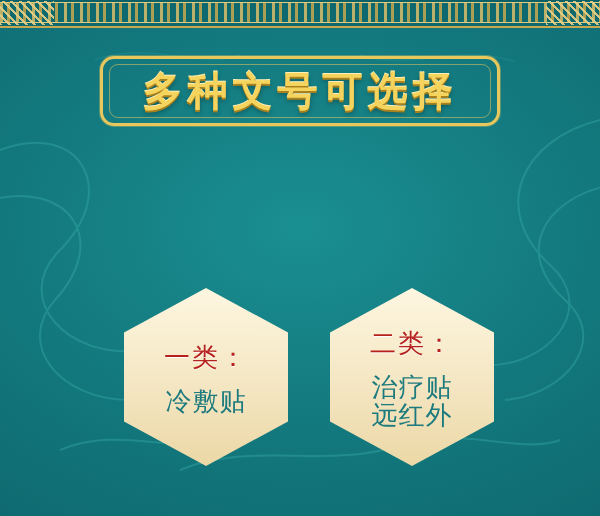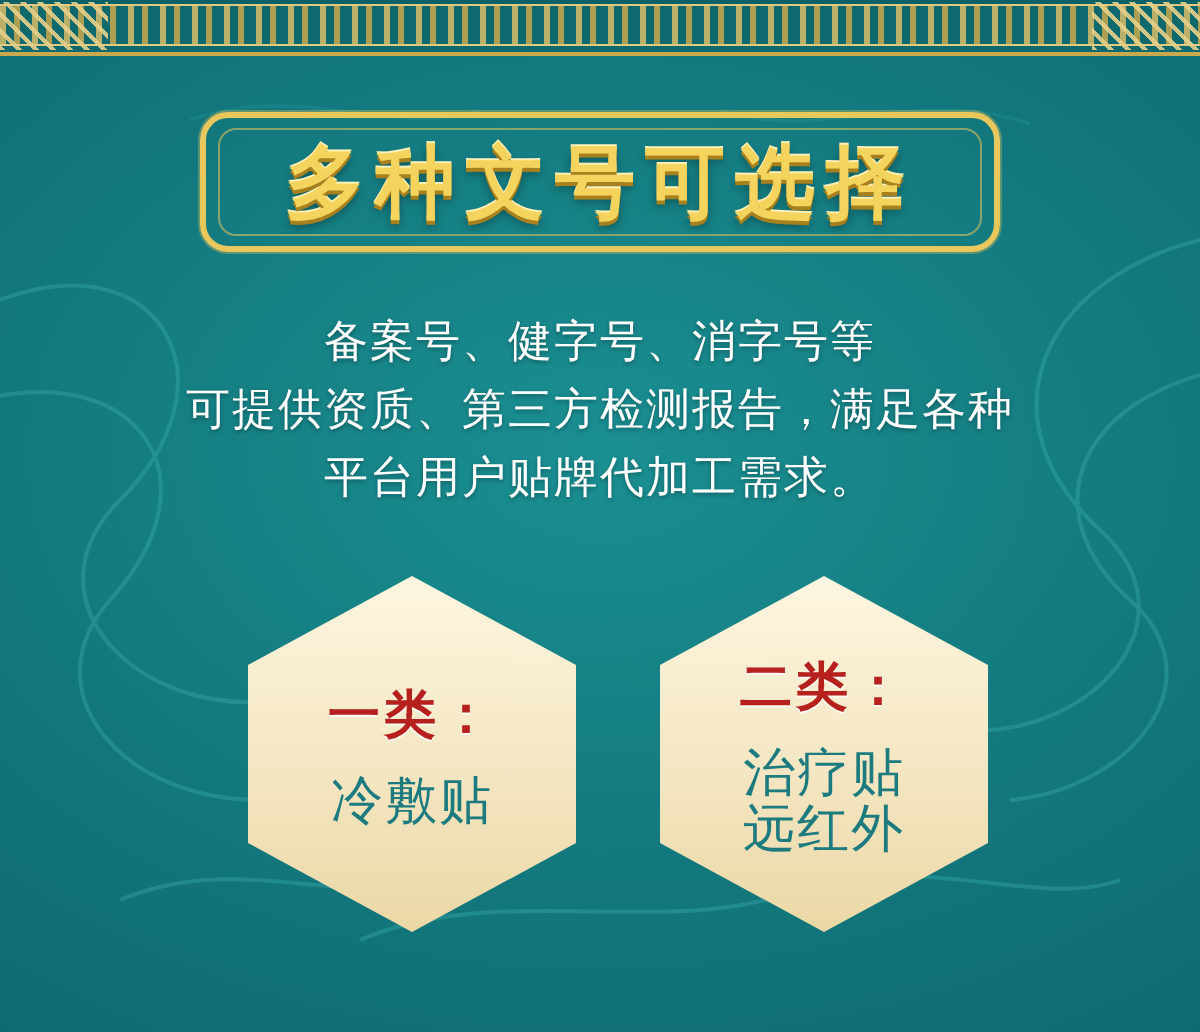--- a/index.html
+++ b/index.html
@@ -142,21 +142,21 @@
     justify-content: center;
     background: linear-gradient(to bottom, #fdf6e0 0%, #f4e6c2 55%, #ecd8a6 100%);
     clip-path: polygon(50% 0%, 100% 25%, 100% 75%, 50% 100%, 0% 75%, 0% 25%);
     filter: drop-shadow(0 3px 4px rgba(0,0,0,0.28));
   }
   .hex.left  { left: 124px; }
   .hex.right { left: 330px; }
   .hex-title {
     font-family: "DejaVu Sans", sans-serif;
     font-size: 26px;
-    font-weight: bold;
+    font-weight: normal;
     color: #b6201d;
     letter-spacing: 2px;
     margin-bottom: 12px;
     text-shadow: 0 1px 0 rgba(255,255,255,0.8);
   }
   .hex-sub {
     font-family: "DejaVu Sans", sans-serif;
     font-size: 26px;
     color: #1d7a7e;
     line-height: 28px;
@@ -191,25 +191,20 @@
     <div class="top-band-line" style="top:22px"></div>
     <div class="corner tl"></div>
     <div class="corner tr"></div>
   </div>
 
   <div class="headline-wrap">
     <div class="headline-frame"></div>
     <div class="headline-text">多种文号可选择</div>
   </div>
 
-  <div class="paragraph">
-    <span class="line">备案号、健字号、消字号等</span>
-    <span class="line">可提供资质、第三方检测报告，满足各种</span>
-    <span class="line">平台用户贴牌代加工需求。</span>
-  </div>
 
   <div class="hex-row">
 
     <div class="hex left">
       <div class="hex-title">一类：</div>
       <div class="hex-sub">
         <span>冷敷贴</span>
       </div>
     </div>
 

